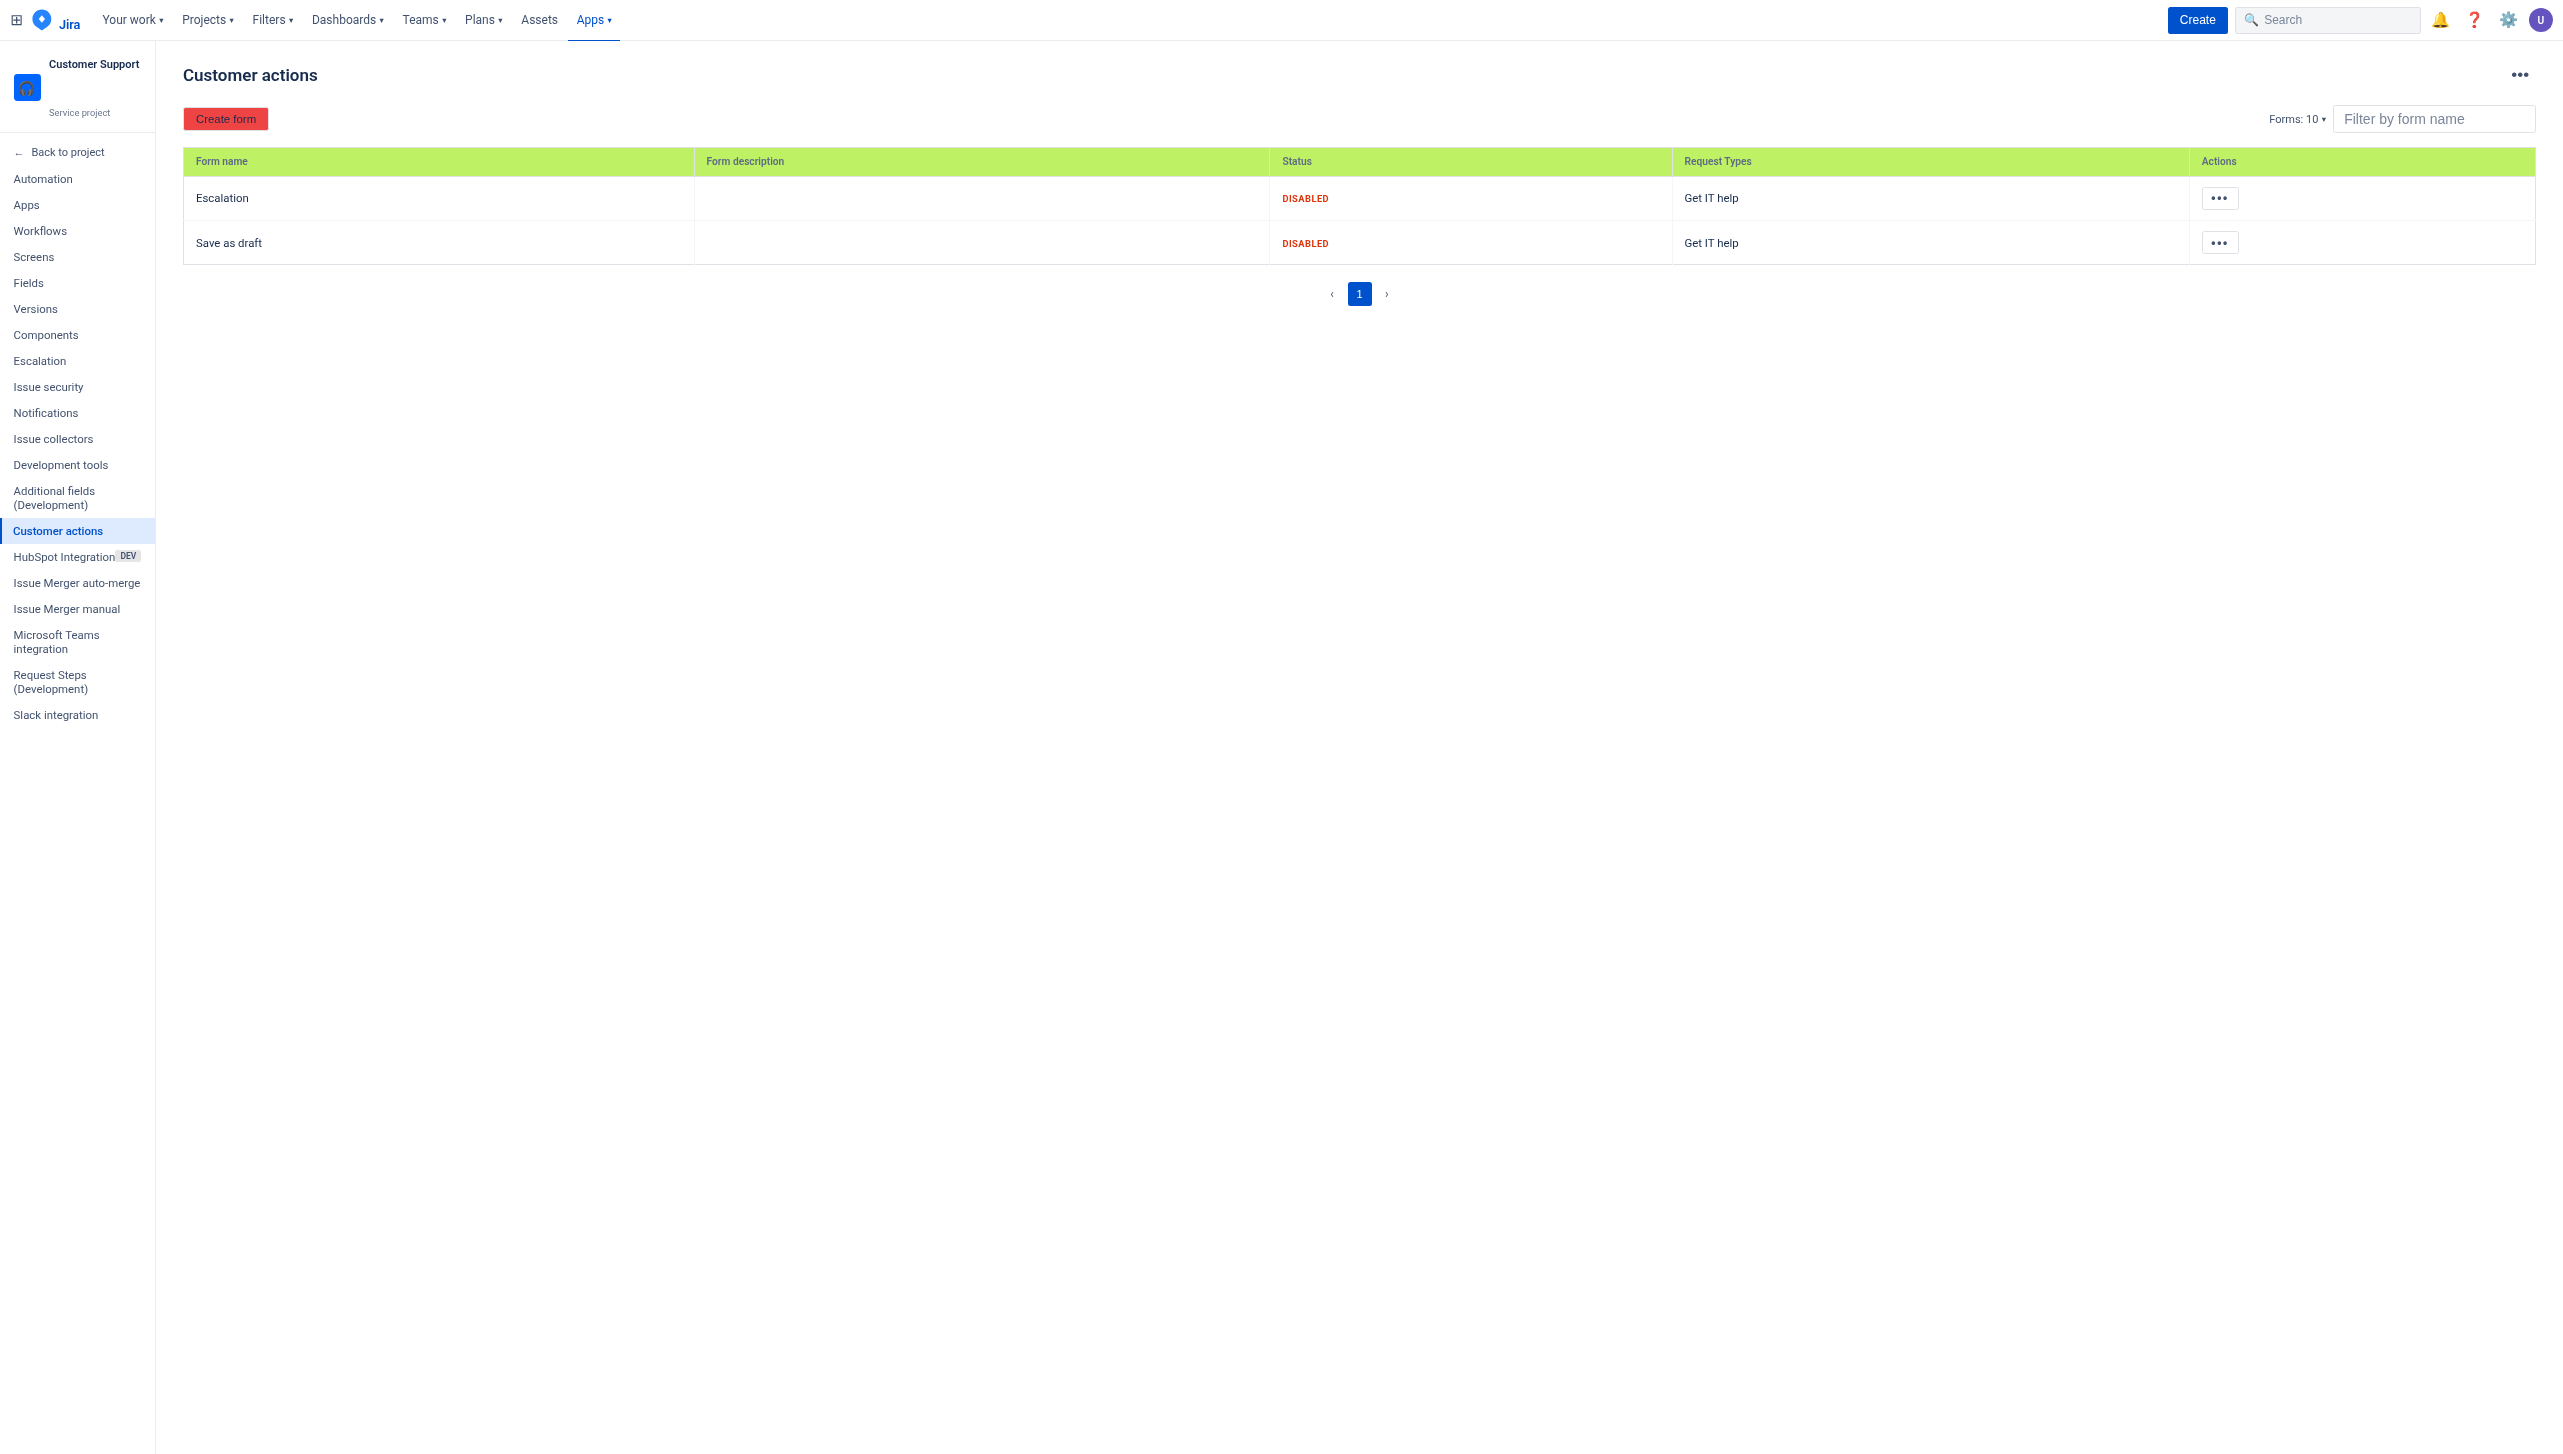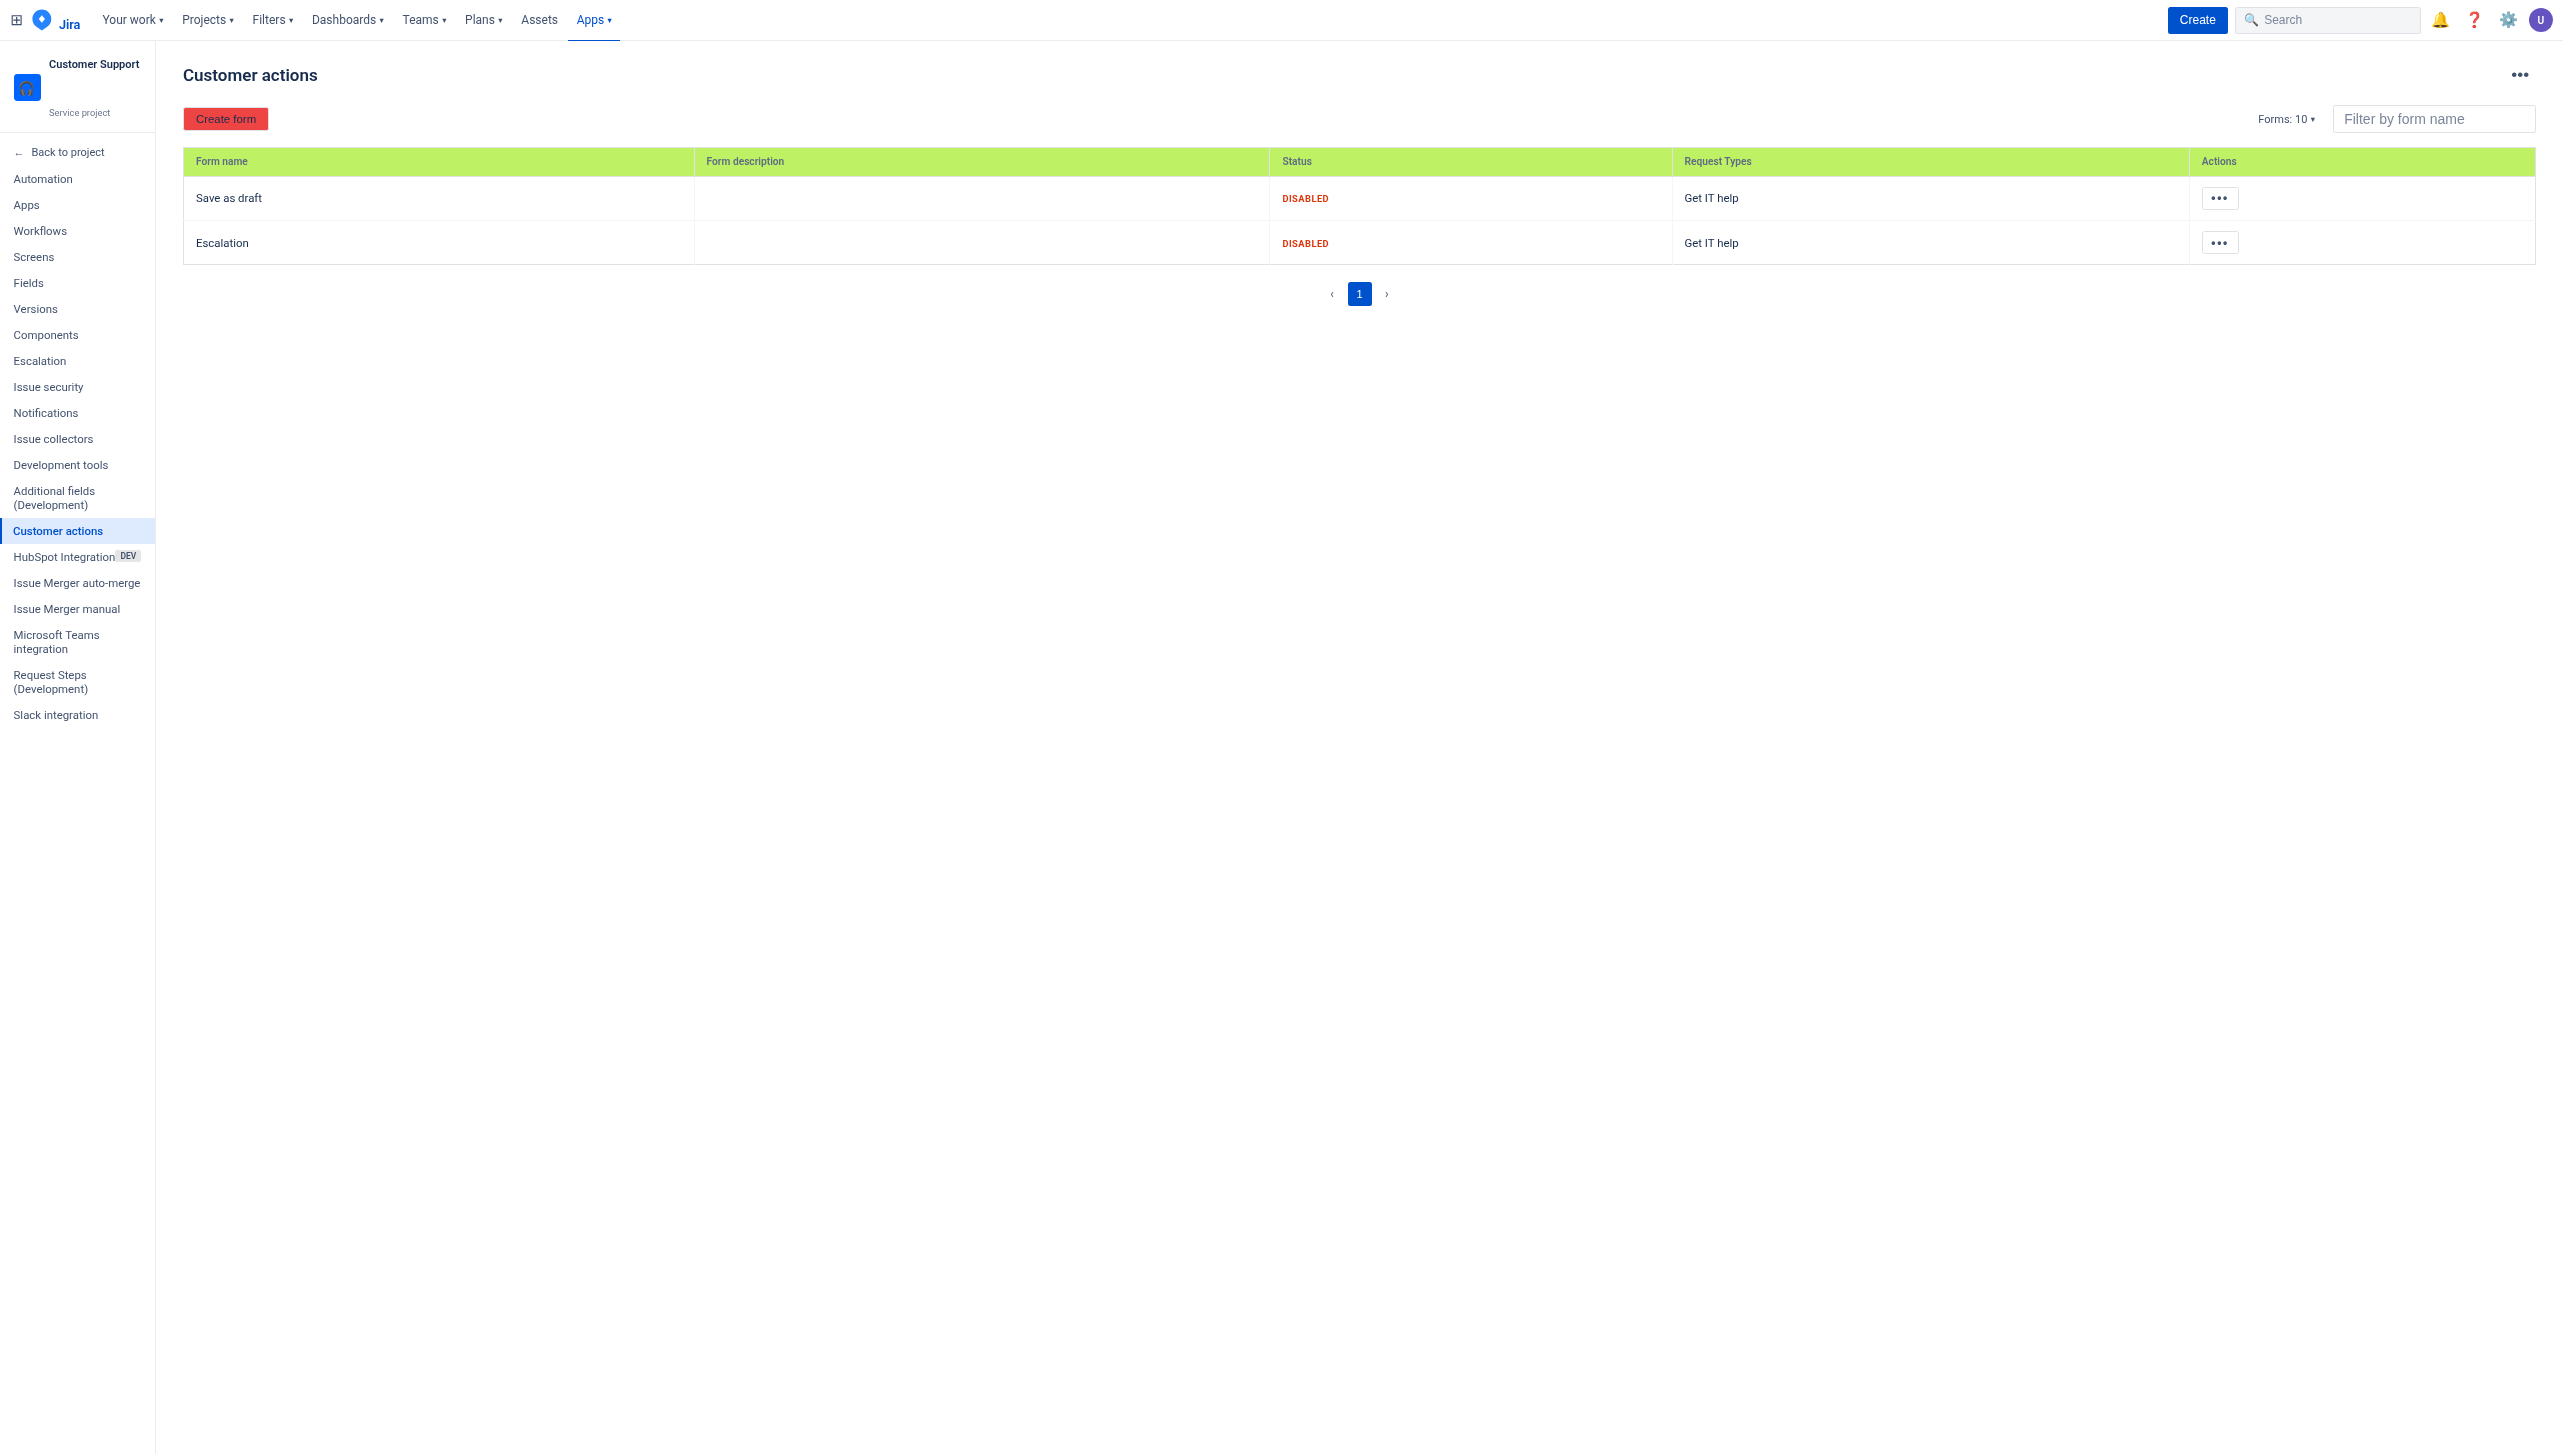--- a/index.html
+++ b/index.html
@@ -61,21 +61,21 @@
 
     
     .main-content { flex: 1; overflow-y: auto; padding: 20.3px 27px; background: #fff; }
     .main-header { display: flex; align-items: center; justify-content: space-between; margin-bottom: 17px; }
     .main-title { font-size: 17px; font-weight: 600; color: #172b4d; }
     .more-btn { background: none; border: none; cursor: pointer; color: #42526e; font-size: 17px; padding: 3.4px 6.8px; border-radius: 2.5px; }
 
     
     .toolbar { display: flex; align-items: center; justify-content: space-between; margin-bottom: 13.6px; }
     .create-form-btn { background: #ef4444; border: 0.8px solid #dfe1e6; color: #172b4d; padding: 5.1px 12px; border-radius: 2.5px; font-size: 11.4px; cursor: pointer; font-weight: 500; }
-    .toolbar-right { display: flex; align-items: center; gap: 18px; }
+    .toolbar-right { display: flex; align-items: center; gap: 7px; }
     .forms-count { font-size: 11px; color: #42526e; display: flex; align-items: center; gap: 3.4px; cursor: pointer; }
     .forms-count .chevron { font-size: 8.5px; }
     .filter-input {
       border: 0.8px solid #dfe1e6; border-radius: 2.5px; padding: 5.1px 10.2px;
       font-size: 14px; color: #172b4d; width: 203px; outline: none; background: #fff;
     }
     .filter-input::placeholder { color: #7a869a; }
 
     
     .forms-table { width: 100%; border-collapse: collapse; border: 0.8px solid #dfe1e6; border-radius: 2.5px; }
@@ -235,28 +235,28 @@
         <tr>
           <th>Form name</th>
           <th>Form description</th>
           <th>Status</th>
           <th>Request Types</th>
           <th>Actions</th>
         </tr>
       </thead>
       <tbody>
         <tr>
-          <td>Save as draft</td>
+          <td>Escalation</td>
           <td></td>
           <td><span class="status-disabled">DISABLED</span></td>
           <td>Get IT help</td>
           <td><button class="actions-dots">•••</button></td>
         </tr>
         <tr>
-          <td>Escalation</td>
+          <td>Save as draft</td>
           <td></td>
           <td><span class="status-disabled">DISABLED</span></td>
           <td>Get IT help</td>
           <td><button class="actions-dots">•••</button></td>
         </tr>
       </tbody>
     </table>
 
     <div class="pagination">
       <div class="page-nav">‹</div>

